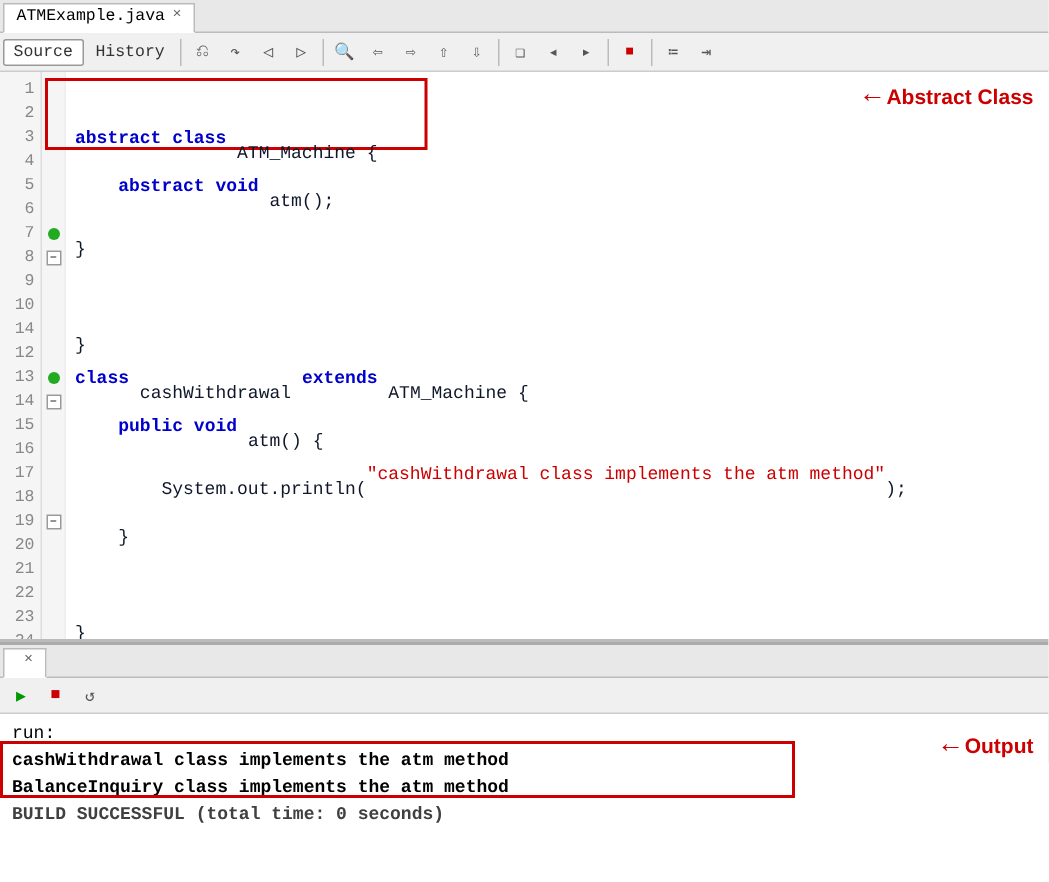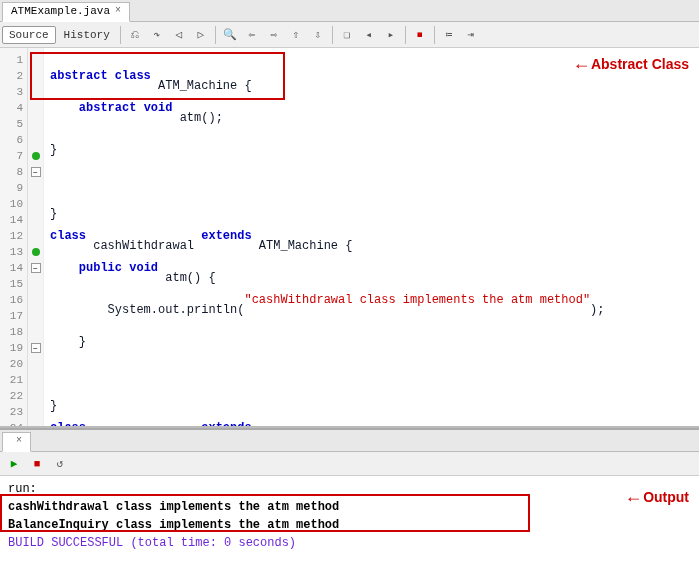--- a/index.html
+++ b/index.html
@@ -113,21 +113,21 @@
       font-size: 11px;
       line-height: 16px;
       min-width: 28px;
       user-select: none;
     }
     .line-numbers div {
       height: 16px;
     }
     .code-content {
       flex: 1;
-      padding: 4px 6px;
+      padding: 20px 6px;
       font-size: 12px;
       line-height: 16px;
       white-space: pre;
       color: #000;
       overflow-x: auto;
     }
     .code-line {
       height: 16px;
       display: flex;
       align-items: center;
@@ -232,22 +232,22 @@
     }
     .output-line {
       height: 18px;
       font-family: 'Courier New', Courier, monospace;
     }
     .output-highlight {
       color: #000;
       font-weight: bold;
     }
     .output-success {
-      color: #6d28d9;
-      font-weight: normal;
+      color: #404040;
+      font-weight: bold;
     }
     .run-label {
       color: #000;
     }
 
     
     .icon-play { color: #009900; }
     .icon-stop { color: #cc0000; }
   </style>
 </head>

